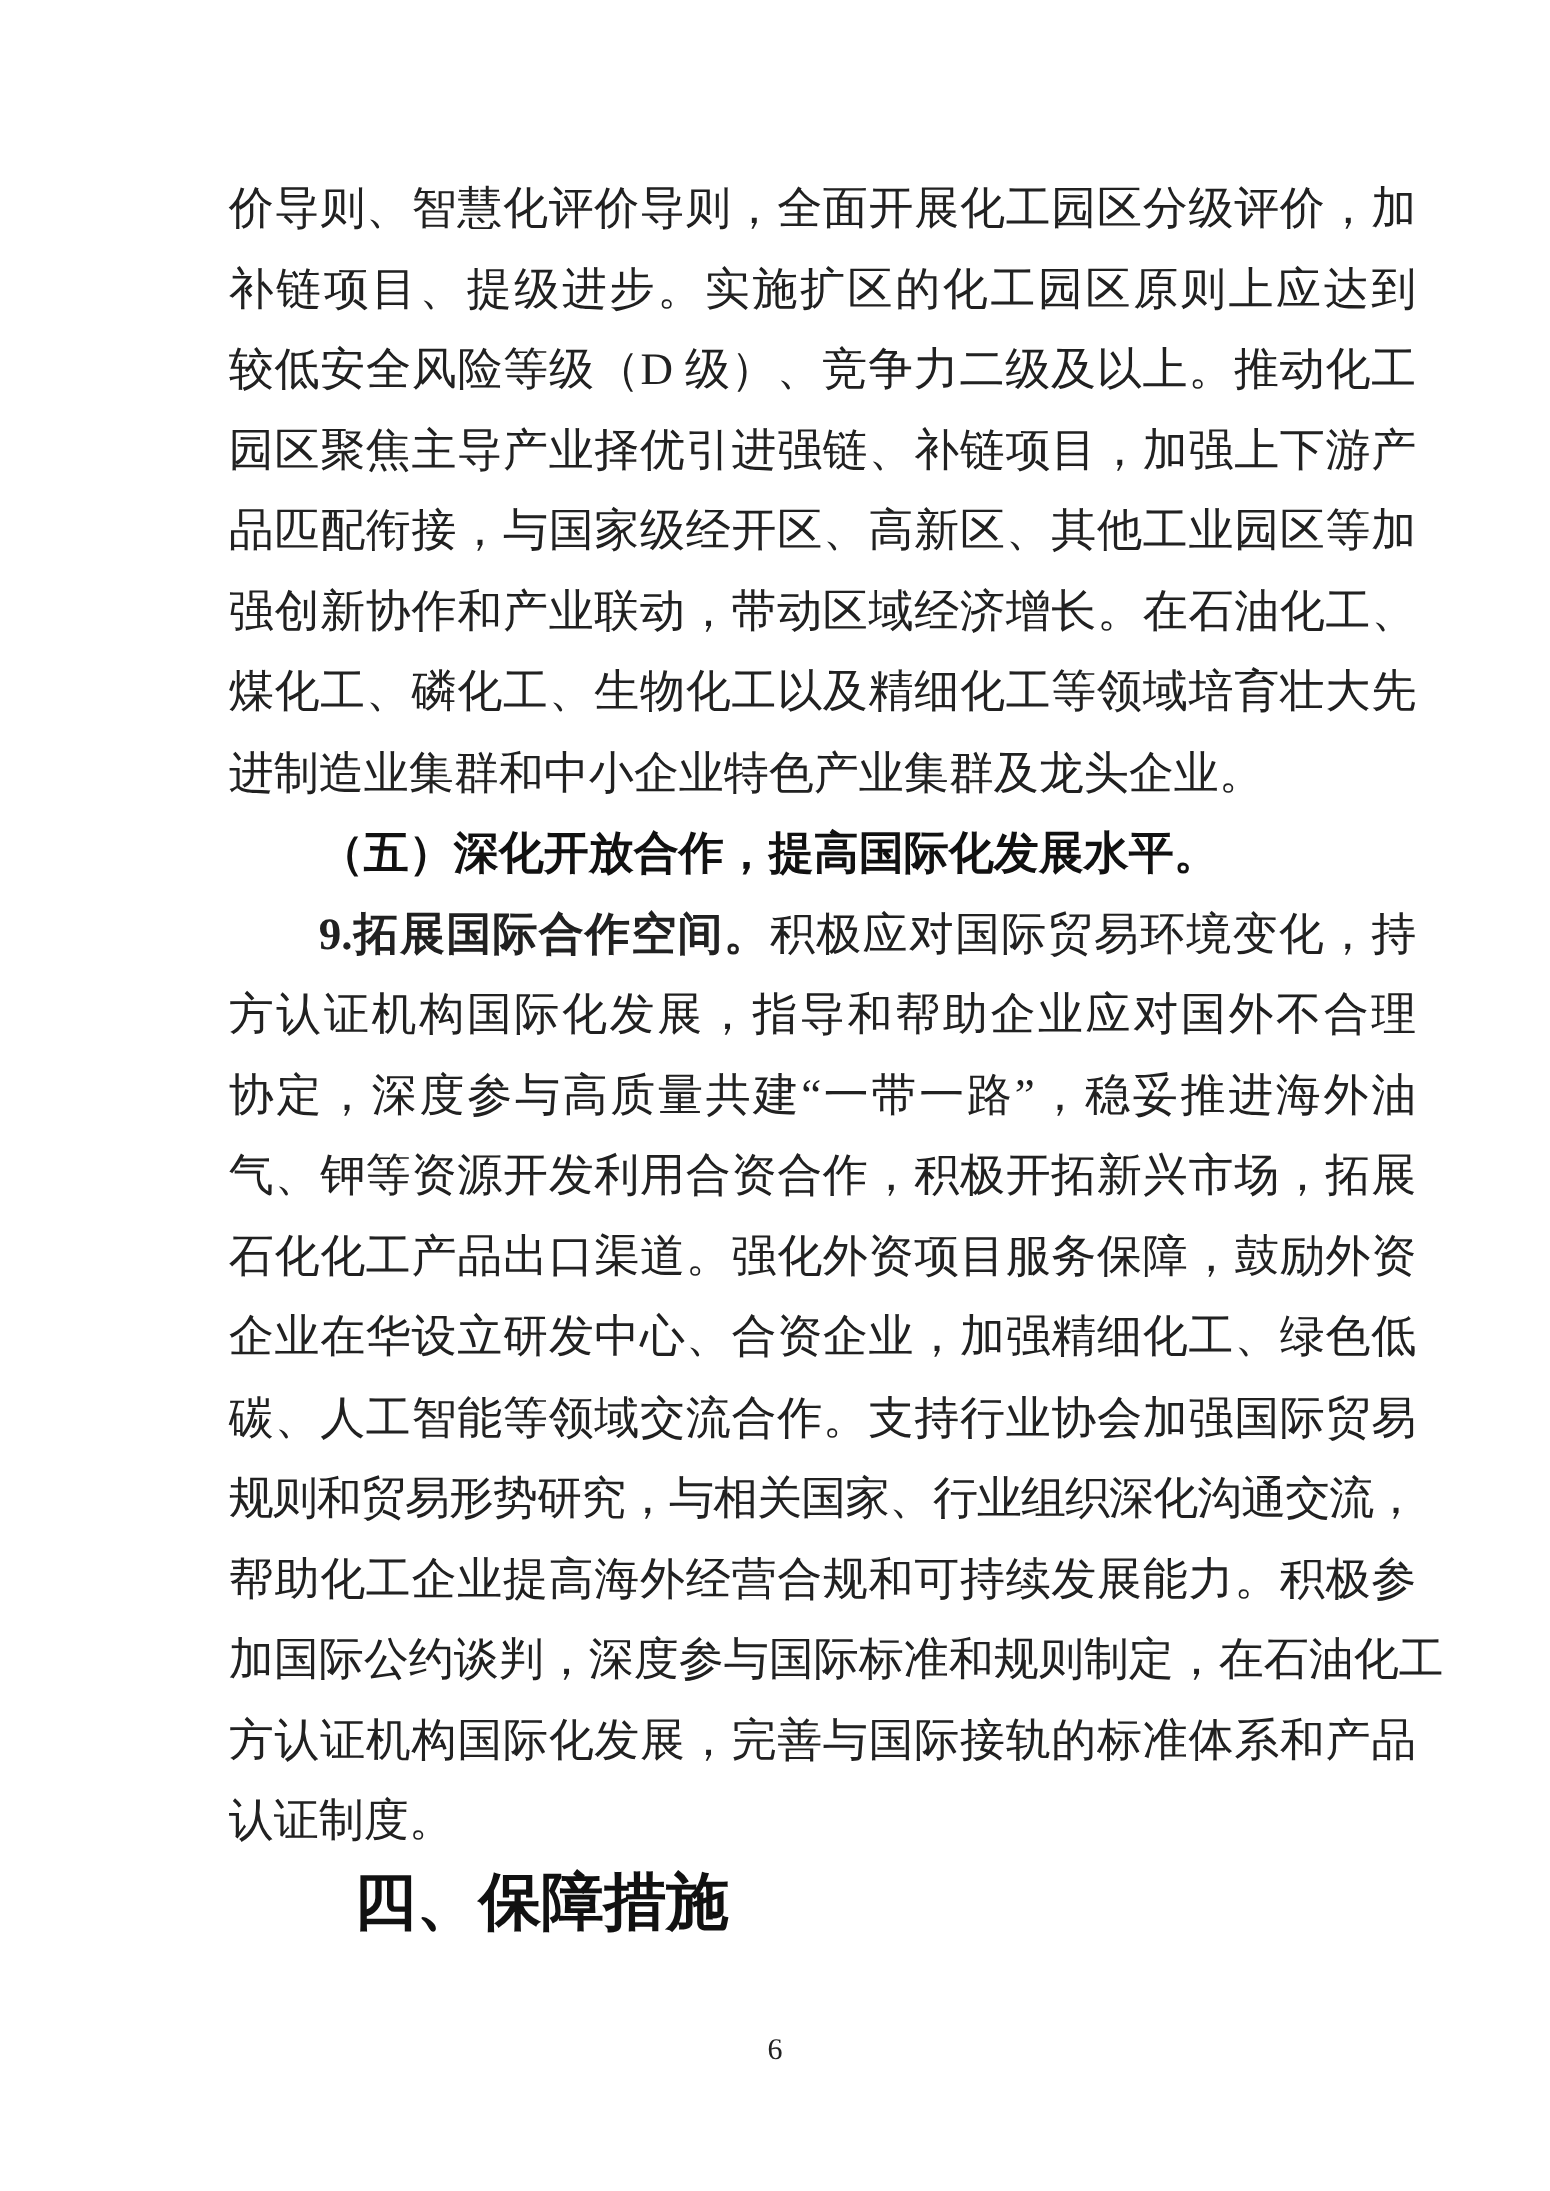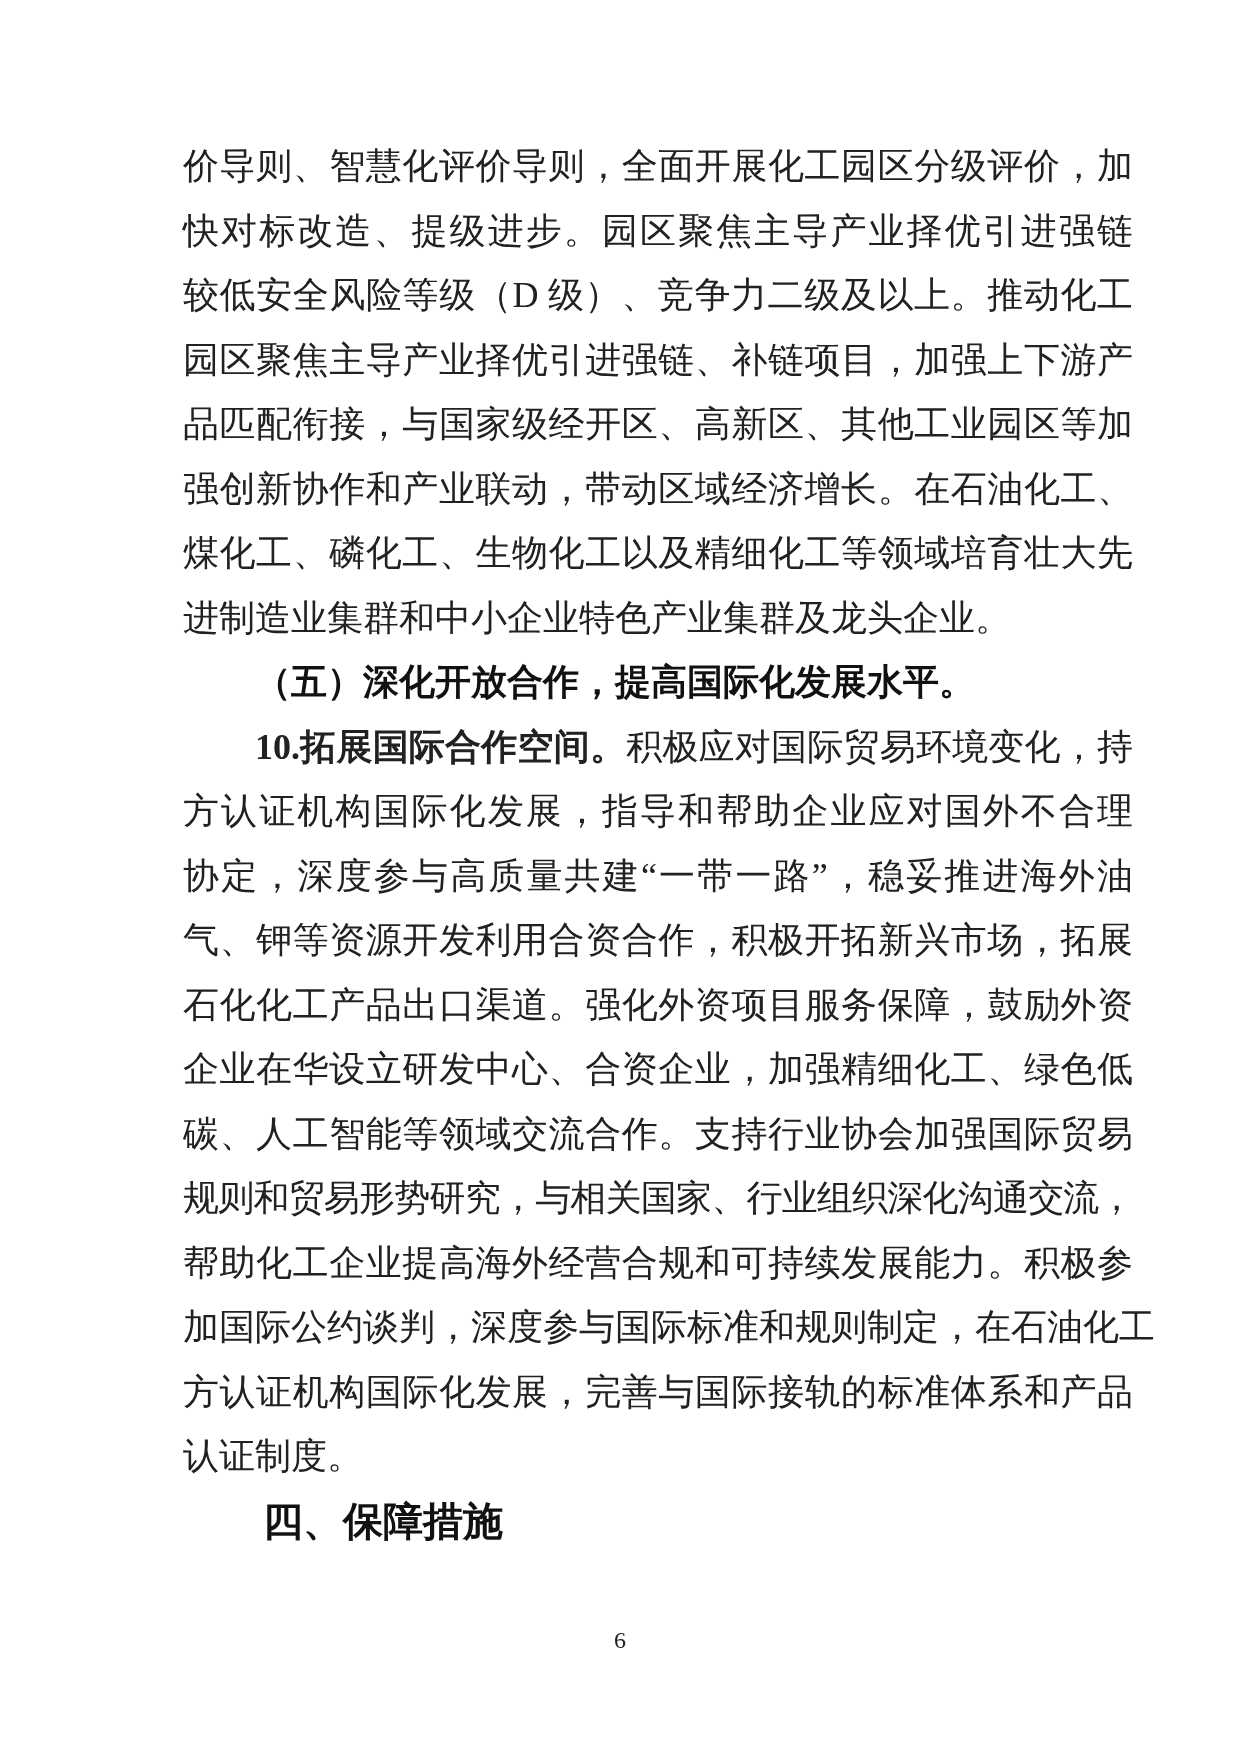--- a/index.html
+++ b/index.html
@@ -39,21 +39,21 @@
     text-align: right;
     text-align-last: left;
     font-weight: 700;
     color: #111111;
   }
   .line.heading-hei {
     text-align: left;
     text-align-last: left;
     font-family: "Liberation Sans", "DejaVu Sans", sans-serif;
     font-weight: 700;
-    font-size: 40px;
+    font-size: 50px;
     color: #111111;
   }
   .line.indent {
     text-indent: 2em;
   }
   .line.tight {
     letter-spacing: -1.6px;
   }
   .run-bold {
     font-weight: 700;
@@ -69,29 +69,29 @@
     font-family: "Liberation Serif", "DejaVu Serif", serif;
     color: #222222;
   }
 </style>
 </head>
 <body>
 
 <div class="page">
   <div class="text-block">
       <div class="line body"><span>价导则、智慧化评价导则，全面开展化工园区分级评价，加</span></div>
-      <div class="line body"><span>快对标改造、提级进步。园区聚焦主导产业择优引进强链</span></div>
+      <div class="line body"><span>补链项目、提级进步。实施扩区的化工园区原则上应达到</span></div>
       <div class="line body"><span>较低安全风险等级（D 级）、竞争力二级及以上。推动化工</span></div>
       <div class="line body"><span>园区聚焦主导产业择优引进强链、补链项目，加强上下游产</span></div>
       <div class="line body"><span>品匹配衔接，与国家级经开区、高新区、其他工业园区等加</span></div>
       <div class="line body"><span>强创新协作和产业联动，带动区域经济增长。在石油化工、</span></div>
       <div class="line body"><span>煤化工、磷化工、生物化工以及精细化工等领域培育壮大先</span></div>
       <div class="line body-end"><span>进制造业集群和中小企业特色产业集群及龙头企业。</span></div>
       <div class="line heading-kai indent"><span class="run-bold">（五）深化开放合作，提高国际化发展水平。</span></div>
-      <div class="line body indent"><span class="run-bold">10.拓展国际合作空间。</span><span>积极应对国际贸易环境变化，持</span></div>
+      <div class="line body indent"><span class="run-bold">9.拓展国际合作空间。</span><span>积极应对国际贸易环境变化，持</span></div>
       <div class="line body"><span>方认证机构国际化发展，指导和帮助企业应对国外不合理</span></div>
       <div class="line body"><span>协定，深度参与高质量共建“一带一路”，稳妥推进海外油</span></div>
       <div class="line body"><span>气、钾等资源开发利用合资合作，积极开拓新兴市场，拓展</span></div>
       <div class="line body"><span>石化化工产品出口渠道。强化外资项目服务保障，鼓励外资</span></div>
       <div class="line body"><span>企业在华设立研发中心、合资企业，加强精细化工、绿色低</span></div>
       <div class="line body"><span>碳、人工智能等领域交流合作。支持行业协会加强国际贸易</span></div>
       <div class="line body tight"><span>规则和贸易形势研究，与相关国家、行业组织深化沟通交流，</span></div>
       <div class="line body"><span>帮助化工企业提高海外经营合规和可持续发展能力。积极参</span></div>
       <div class="line body"><span>加国际公约谈判，深度参与国际标准和规则制定，在石油化工</span></div>
       <div class="line body"><span>方认证机构国际化发展，完善与国际接轨的标准体系和产品</span></div>

